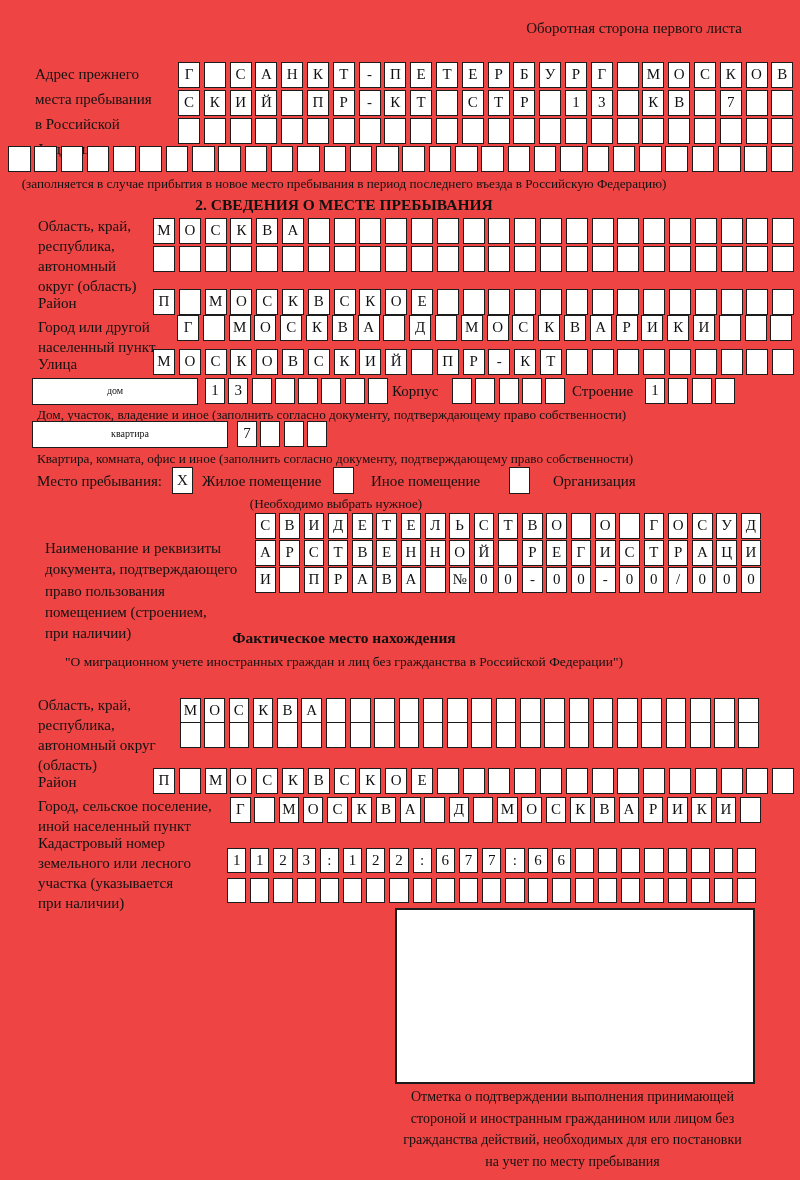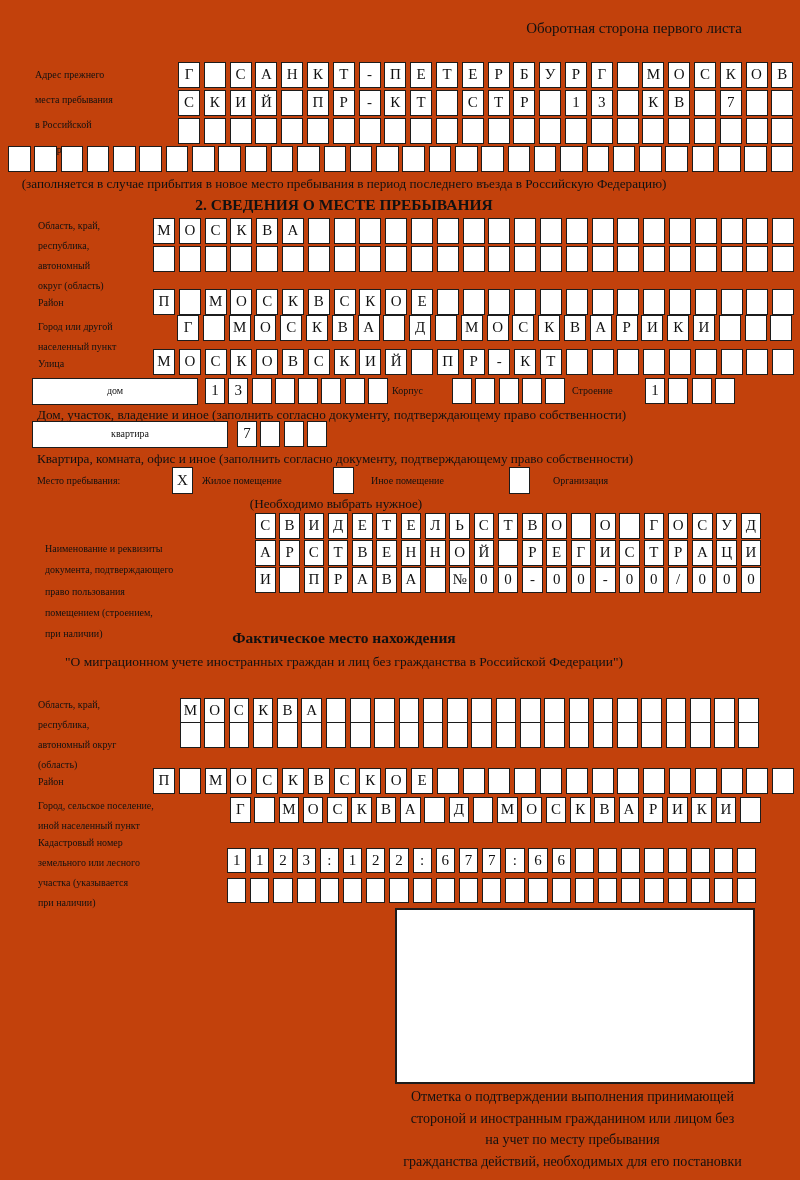--- a/index.html
+++ b/index.html
@@ -1,22 +1,22 @@
 <!DOCTYPE html>
 <html><head>
 <meta charset="utf-8">
 <style>
   html,body{margin:0;padding:0;background:#ffffff;}
   #page{
-    position:relative;width:800px;height:1180px;background:#c2410c;
+    position:relative;width:800px;height:1180px;background:#ef4444;
     font-family:"Liberation Serif", "DejaVu Serif", serif;color:#111;
     overflow:hidden;
   }
   .abs{position:absolute;}
-  .lbl{position:absolute;font-size:10px;line-height:20px;}
+  .lbl{position:absolute;font-size:15px;line-height:20px;}
   .lbl.lh25 div{line-height:25px;}
   .lbl.lh21 div{line-height:21.3px;}
   .cap{position:absolute;font-size:13.2px;line-height:17px;}
   .center{left:0;width:688px;text-align:center;}
   .title{position:absolute;font-weight:bold;font-size:15.5px;}
   
   .cells{position:absolute;display:flex;white-space:nowrap;}
   .cell{
     box-sizing:border-box;flex:none;width:22px;height:26px;
     border:1.8px solid #1c1c1c;margin-right:3.8px;
@@ -617,17 +617,17 @@
       <span class="cell"></span>
       <span class="cell"></span>
       <span class="cell"></span>
       <span class="cell"></span>
     </div>
 
   <div class="stamp" style="left:395px;top:908px;width:356px;height:172px;"></div>
   <div class="stampcap" style="left:380px;top:1086px;width:385px;">
       <div>Отметка о подтверждении выполнения принимающей</div>
       <div>стороной и иностранным гражданином или лицом без</div>
+      <div>гражданства действий, необходимых для его постановки</div>
       <div>на учет по месту пребывания</div>
-      <div>гражданства действий, необходимых для его постановки</div>
     </div>
 
 </div>
 
 </body></html>

